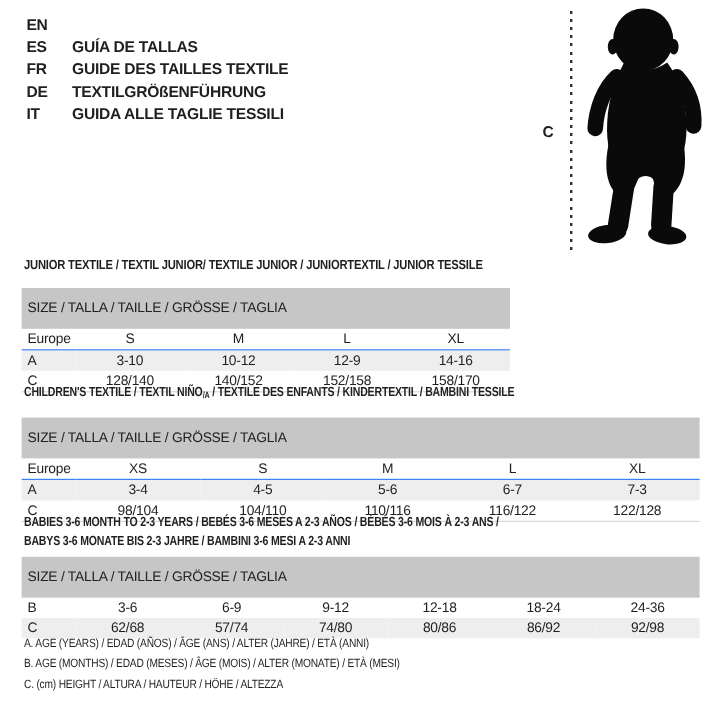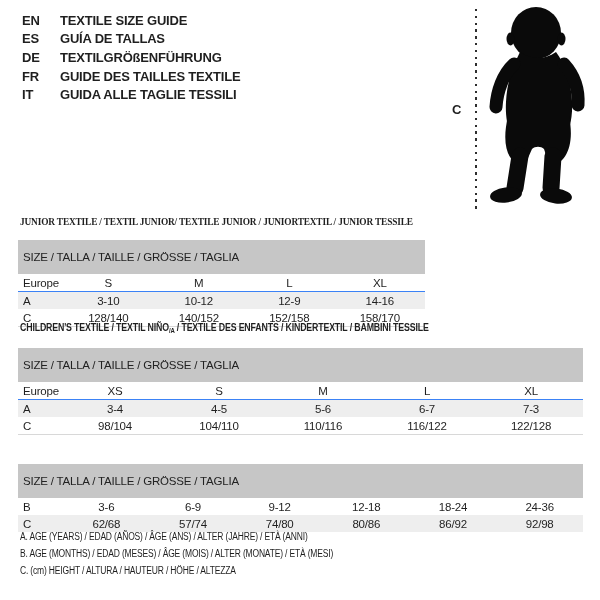--- a/index.html
+++ b/index.html
@@ -19,21 +19,21 @@
   .c-label { position:absolute; left:452px; top:102px; font-weight:bold; font-size:13px; }
   .dotted-line { position:absolute; left:475px; top:9px; width:2px; height:202px;
     background:repeating-linear-gradient(to bottom, #2e2e2e 0 2.5px, transparent 2.5px 6.8px); }
   .baby { position:absolute; left:486px; top:6px; }
 
   
   .section-title { position:absolute; font-weight:bold; font-size:11px;
                    letter-spacing:-0.2px; white-space:nowrap; }
   .cond  { display:inline-block; transform:scaleX(0.80); transform-origin:0 50%; white-space:nowrap; }
   .cond85{ display:inline-block; transform:scaleX(0.85); transform-origin:0 50%; white-space:nowrap; }
-  #junior-title   { left:20px; top:215px;font-family:Liberation Serif, serif; }
+  #junior-title   { left:20px; top:215px; }
   #children-title { left:20px; top:321px; }
   #babies-title   { left:20px; top:428px; line-height:15.5px; }
   .subsm { font-size:7.5px; position:relative; top:2px; }
 
   
   table { position:absolute; border-collapse:collapse; table-layout:fixed;
           font-size:11.5px; letter-spacing:-0.2px; }
   #junior-table   { left:18px; top:240px; width:407px; }
   #children-table { left:18px; top:348px; width:565px; }
   #babies-table   { left:18px; top:464px; width:565px; }
@@ -51,33 +51,32 @@
   .legend-line { height:17px; white-space:nowrap; }
 </style>
 </head>
 <body>
 
 <div class="page">
 
   <div class="lang-list">
     <div class="lang-row">
       <span class="lang-code">EN</span>
-      <span class="lang-title">TEXTILE SIZE GUIDE</span>
     </div>
     <div class="lang-row">
       <span class="lang-code">ES</span>
       <span class="lang-title">GUÍA DE TALLAS</span>
     </div>
     <div class="lang-row">
+      <span class="lang-code">FR</span>
+      <span class="lang-title">GUIDE DES TAILLES TEXTILE</span>
+    </div>
+    <div class="lang-row">
       <span class="lang-code">DE</span>
       <span class="lang-title">TEXTILGRÖßENFÜHRUNG</span>
-    </div>
-    <div class="lang-row">
-      <span class="lang-code">FR</span>
-      <span class="lang-title">GUIDE DES TAILLES TEXTILE</span>
     </div>
     <div class="lang-row">
       <span class="lang-code">IT</span>
       <span class="lang-title">GUIDA ALLE TAGLIE TESSILI</span>
     </div>
   </div>
 
   <span class="c-label">C</span>
   <div class="dotted-line"></div>
   <svg class="baby" width="106" height="201" viewBox="0 0 106 201" aria-hidden="true">
@@ -179,20 +178,24 @@
         <td class="rowlabel">C</td>
         <td>98/104</td>
         <td>104/110</td>
         <td>110/116</td>
         <td>116/122</td>
         <td>122/128</td>
       </tr>
     </tbody>
   </table>
 
+  <div class="section-title" id="babies-title">
+    <div><span class="cond">BABIES 3-6 MONTH TO 2-3 YEARS / BEBÉS 3-6 MESES A 2-3 AÑOS / BÉBÉS 3-6 MOIS À 2-3 ANS /</span></div>
+    <div><span class="cond">BABYS 3-6 MONATE BIS 2-3 JAHRE / BAMBINI 3-6 MESI A 2-3 ANNI</span></div>
+  </div>
   <table id="babies-table">
     <colgroup>
         <col style="width:45px">
         <col>
         <col>
         <col>
         <col>
         <col>
         <col>
       </colgroup>

